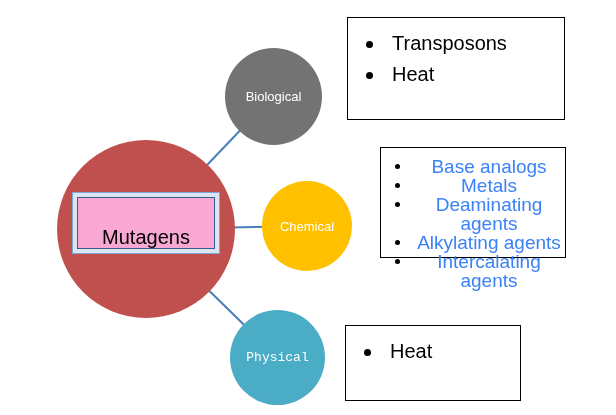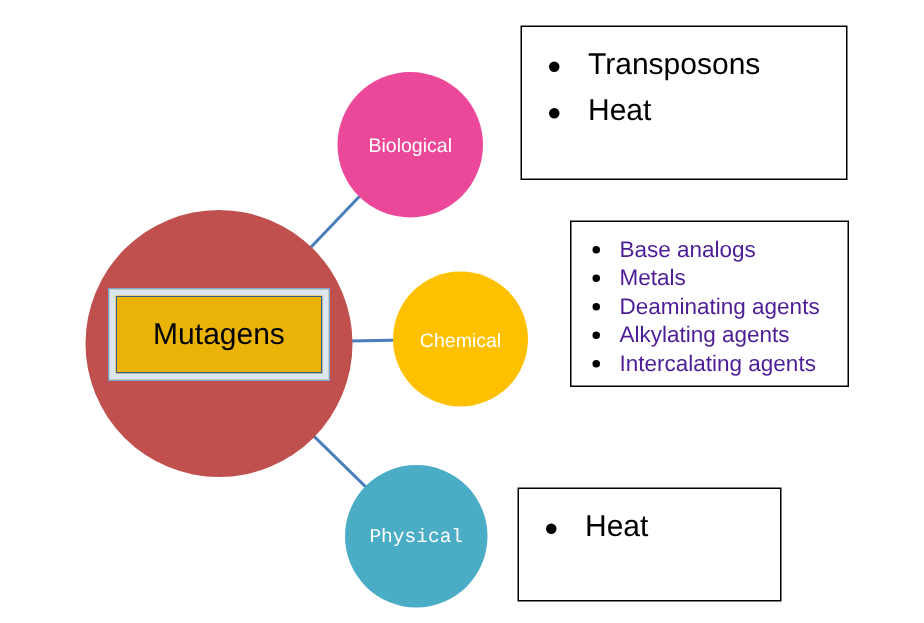--- a/index.html
+++ b/index.html
@@ -48,46 +48,46 @@
   .big-list li{
     font-size:20px;color:#000000;line-height:31px;
     position:relative;padding-left:28px;
   }
   .big-list li::before{
     content:"";position:absolute;left:2px;top:13px;
     width:7px;height:7px;border-radius:50%;background:#000000;
   }
   .small-list ul{padding:9px 0 0 10px;}
   .small-list li{
-    font-size:15px;color:#4c1d95;line-height:19px;
-    position:relative;padding-left:22px;
+    font-size:19px;color:#3b82f6;line-height:19px;
+    position:relative;padding-left:22px;text-align:center;
   }
   .small-list li::before{
     content:"";position:absolute;left:4px;top:7px;
     width:5px;height:5px;border-radius:50%;background:#000000;
   }
 </style>
 </head>
 <body>
 
 <div id="canvas">
 
   <svg id="connectors">
     <line x1="146" y1="229" x2="273" y2="96" stroke="#4a7ebb" stroke-width="2"></line>
     <line x1="146" y1="229" x2="307" y2="226" stroke="#4a7ebb" stroke-width="2"></line>
     <line x1="146" y1="229" x2="277" y2="357" stroke="#4a7ebb" stroke-width="2"></line>
   </svg>
 
   <div id="center-circle" class="circle" style="background-color: rgb(192, 80, 77);"></div>
 
-  <div id="center-box" style="background-color: #eab308;">
+  <div id="center-box" style="background-color: #f9a8d4; align-items: flex-end;">
     <span>Mutagens</span>
   </div>
 
-  <div id="node-biological" class="circle" style="background-color: #ec4899;">
+  <div id="node-biological" class="circle" style="background-color: #737373;">
     <span class="node-label">Biological</span>
   </div>
 
   <div id="node-chemical" class="circle" style="background-color: rgb(255, 192, 0); align-items: center;">
     <span class="node-label">Chemical</span>
   </div>
 
   <div id="node-physical" class="circle" style="background-color: rgb(75, 172, 198);">
     <span class="node-label">Physical</span>
   </div>

